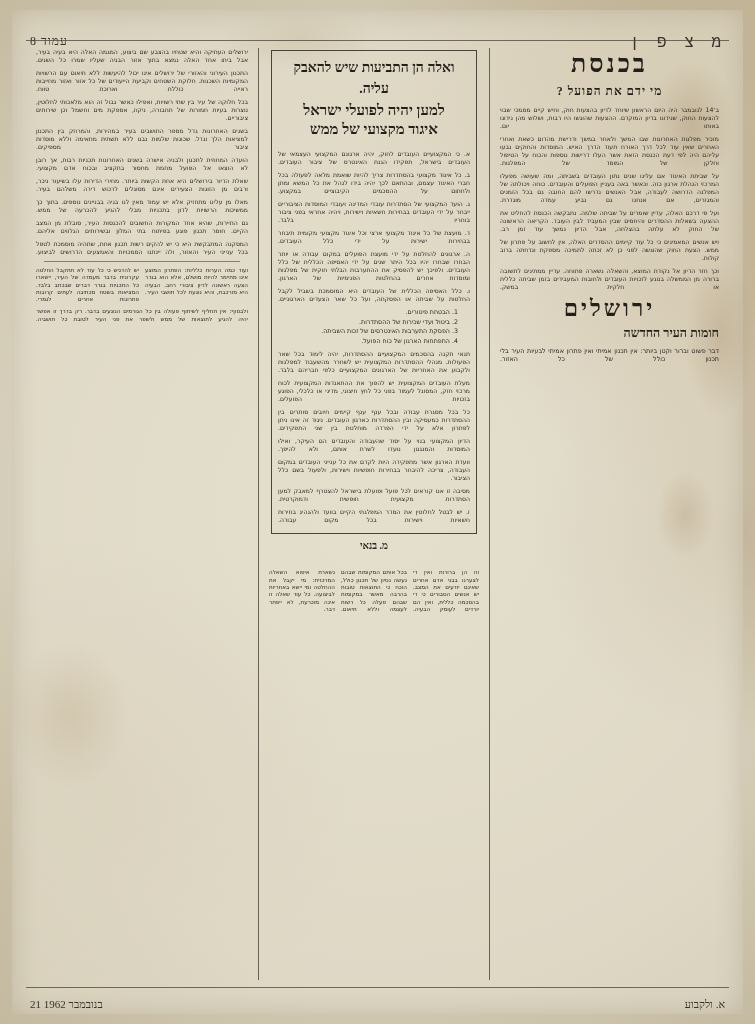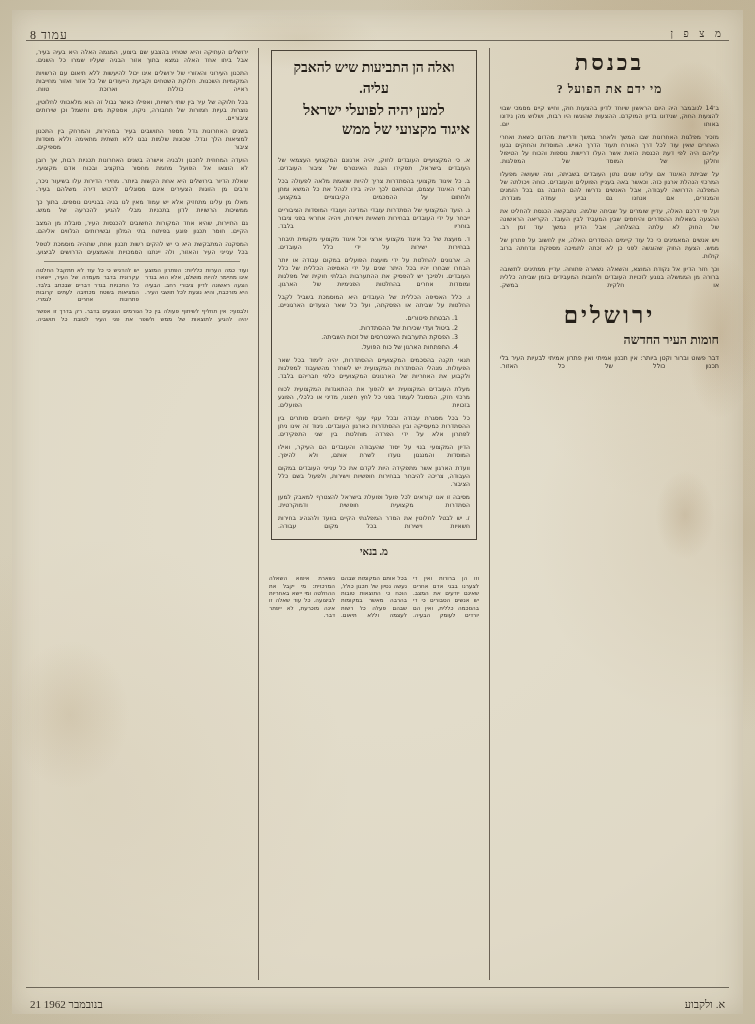--- a/index.html
+++ b/index.html
@@ -22,31 +22,31 @@
     box-sizing:border-box;
   }
   .sheet{
     position:absolute;
     left:12px;top:10px;right:12px;bottom:10px;
     background:rgba(233,228,211,0.55);
     box-shadow:0 0 26px rgba(120,105,75,.25) inset;
   }
   
   .masthead{
-    position:absolute;top:28px;left:0;right:0;height:22px;padding-left:38px;
+    position:absolute;top:34px;left:0;right:0;height:22px;padding-left:38px;
   }
   .mast-left{
     position:absolute;left:30px;top:0;
     font-family:"Liberation Serif", serif;
     font-size:12px;color:#3a332a;letter-spacing:1px;
   }
   .mast-right{
     position:absolute;right:30px;top:0;
-    font-family:Liberation Serif, serif;
-    font-size:10px;color:#3a332a;letter-spacing:4px;
+    font-family:Liberation Mono, monospace;
+    font-size:16px;color:#3a332a;letter-spacing:4px;
     direction:rtl;
   }
   .rule-top{
     position:absolute;left:26px;right:26px;top:40px;height:1px;
     background:#4a4338;opacity:.75;
   }
   
   .rule-bot{
     position:absolute;left:26px;right:26px;bottom:36px;height:1px;
     background:#4a4338;opacity:.75;
@@ -81,27 +81,27 @@
     padding:6px 6px 4px 6px;
     margin:2px 2px 6px 2px;
     box-sizing:border-box;
   }
   
   .hdr-big{
     direction:rtl;text-align:center;
     font-family:"Liberation Serif", serif;
     font-weight:bold;color:#241f19;
   }
-  .h-banknesset{font-size:22px;letter-spacing:3px;margin:2px 0 6px;}
+  .h-banknesset{font-size:25px;letter-spacing:3px;margin:2px 0 6px;}
   .h-sub{font-size:12px;letter-spacing:1px;margin:0 0 7px;}
-  .h-jerusalem{font-size:23px;letter-spacing:3px;margin:14px 0 4px;}
+  .h-jerusalem{font-size:23px;letter-spacing:3px;margin:5px 0 4px;}
   .h-jer-sub{font-size:12.5px;margin:0 0 6px;text-align:right;}
   .h-article1{font-size:14px;line-height:1.5;margin:0 0 3px;}
   .h-article2{font-size:15px;margin:0 0 2px;}
-  .h-article3{font-size:15px;margin:0 0 18px;text-align:right;}
+  .h-article3{font-size:15px;margin:0 0 12px;}
   .byline{
     direction:rtl;text-align:center;
     font-family:"Liberation Serif", serif;
     font-size:10px;font-weight:bold;color:#2b261f;
     margin:4px 0 18px;
   }
   
   .tb{
     direction:rtl;
     text-align:justify;

